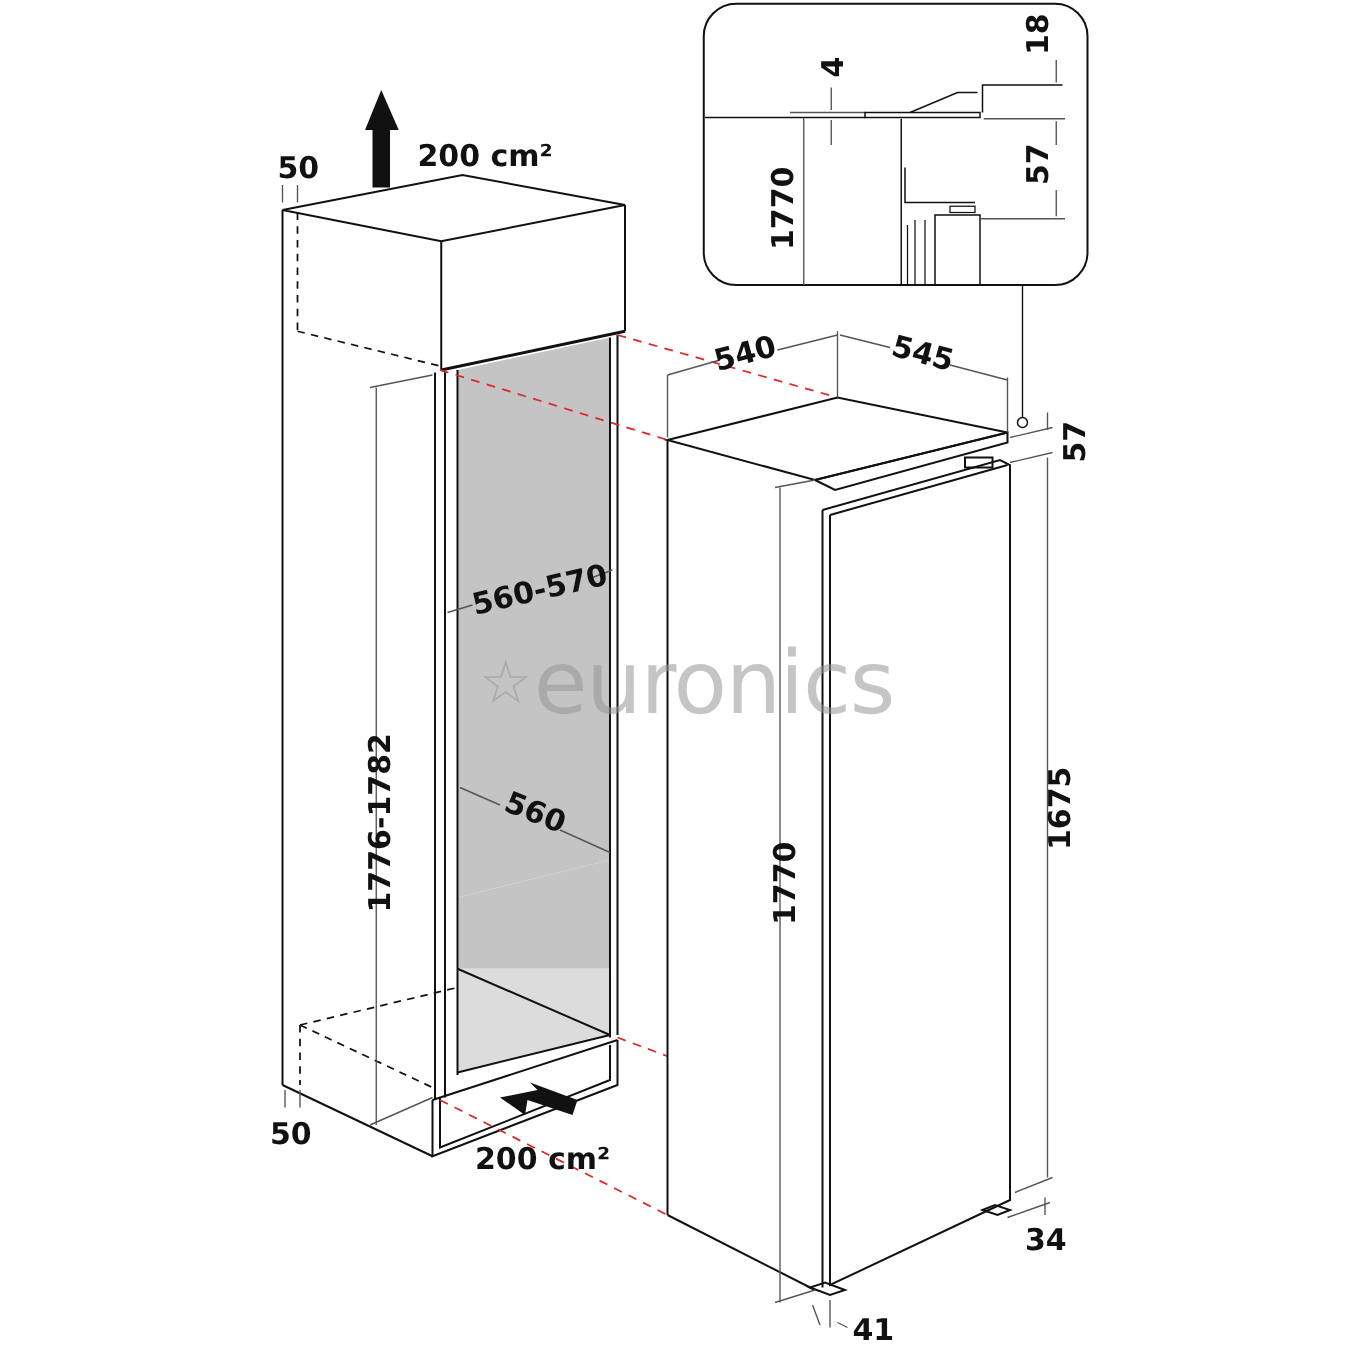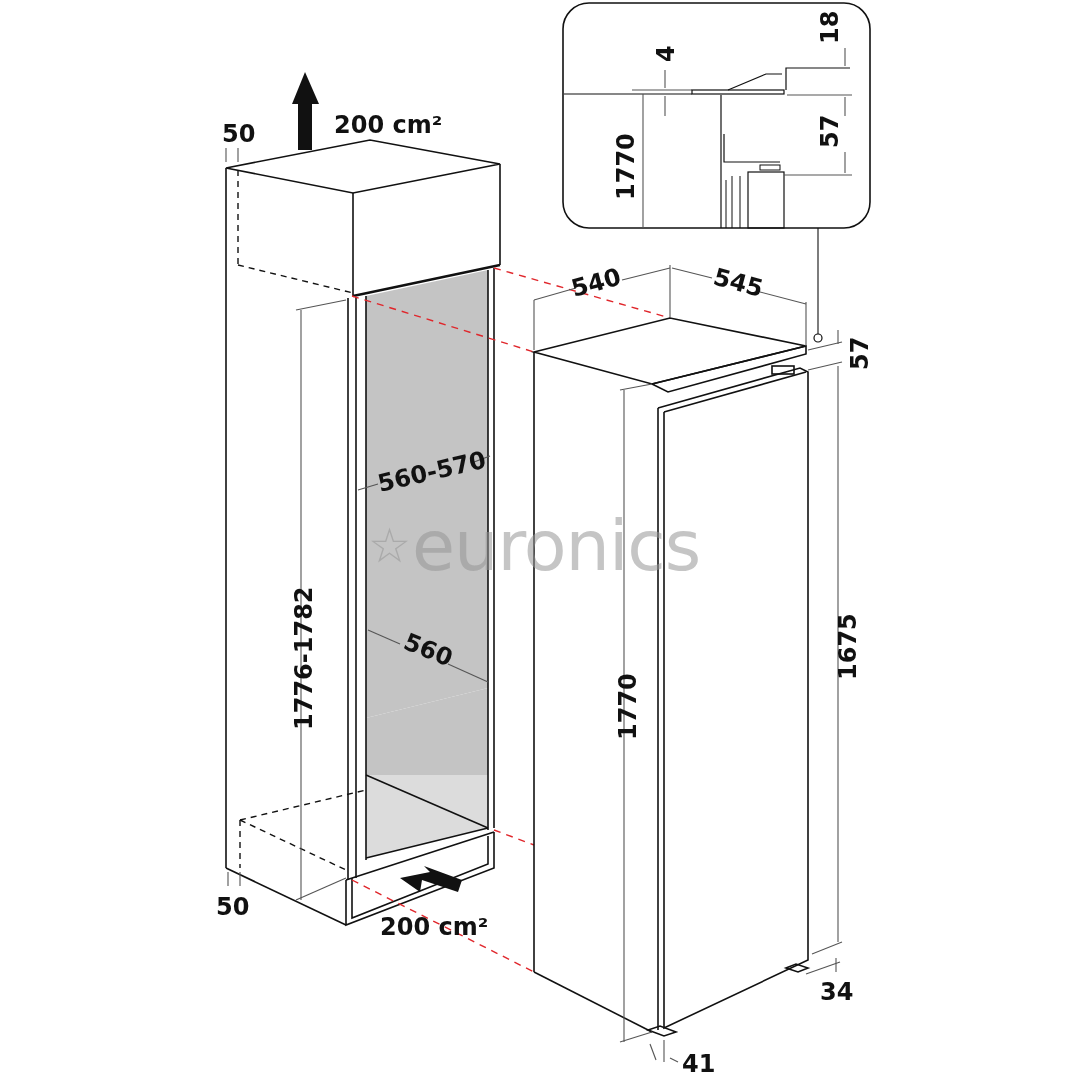--- a/index.html
+++ b/index.html
@@ -4,21 +4,21 @@
 <style>
   html, body { margin: 0; padding: 0; background: #ffffff; }
   body { width: 1080px; height: 1080px; overflow: hidden; position: relative; font-family: "DejaVu Sans", sans-serif; }
   #stage { position: absolute; left: 0; top: 0; width: 1080px; height: 1080px; }
   svg text { font-family: "DejaVu Sans", sans-serif; font-weight: bold; fill: #111; }
   .dim { font-size: 24px; }
   .ln { stroke: #111; stroke-width: 1.6; fill: none; }
   .thin { stroke: #555; stroke-width: 1.1; fill: none; }
   .dash { stroke: #111; stroke-width: 1.4; fill: none; stroke-dasharray: 6 5; }
   .red { stroke: #e0262b; stroke-width: 1.4; fill: none; stroke-dasharray: 7 6; }
-  .wm { position: absolute; left: 368px; top: 505px; font-family: "DejaVu Sans", sans-serif; font-size: 70px; color: rgba(150,150,150,0.55); letter-spacing: -1px; text-align: right; }
+  .wm { position: absolute; left: 383px; top: 505px; font-family: "DejaVu Sans", sans-serif; font-size: 70px; color: rgba(150,150,150,0.55); letter-spacing: -1px; text-align: right; }
   .wm-star { font-size: 48px; vertical-align: 8px; margin-right: 2px; }
 </style>
 </head>
 <body>
 
 <div id="stage">
 <svg width="1080" height="1080" viewBox="0 0 1080 1080" xmlns="http://www.w3.org/2000/svg">
 
   <g>
 

